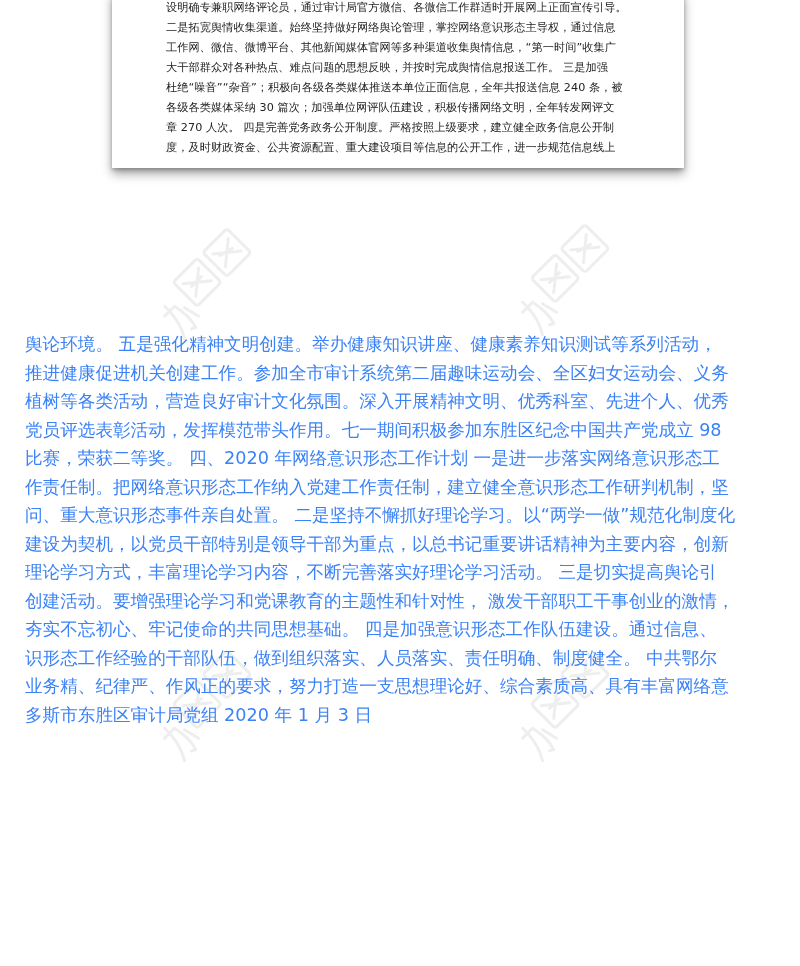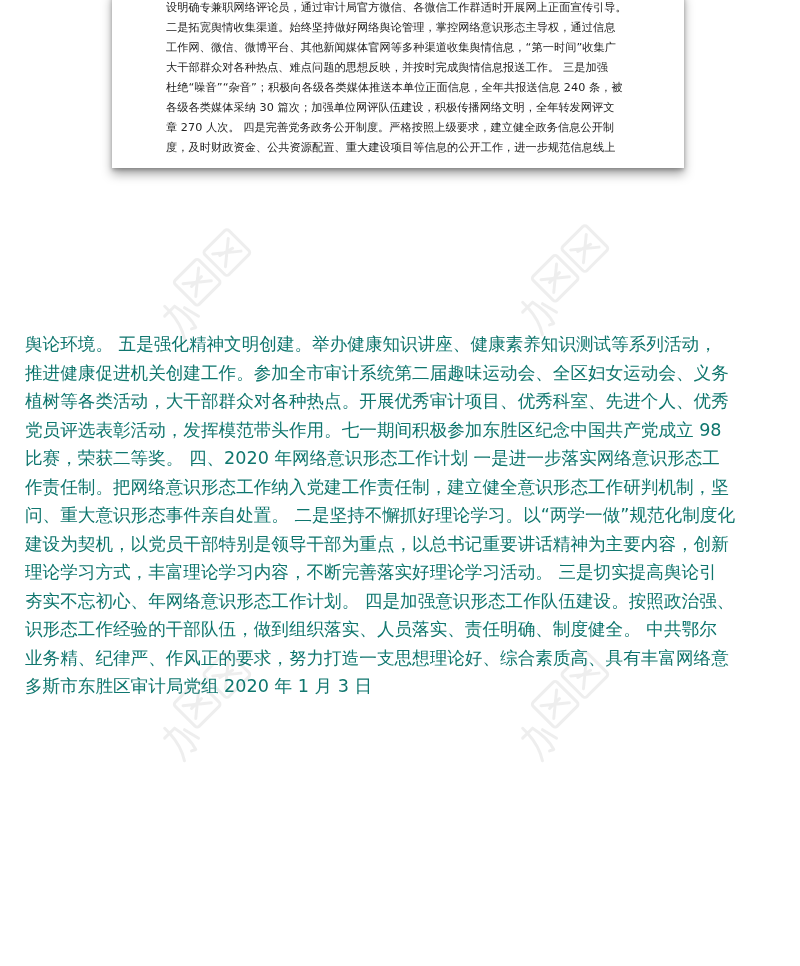--- a/index.html
+++ b/index.html
@@ -51,21 +51,21 @@
   }
   .watermark svg { width: 100%; height: 100%; }
   
   .body-text {
     position: absolute;
     left: 25px;
     top: 330px;
     width: 760px;
     font-size: 17.6px;
     line-height: 28.5px;
-    color: #0f766e;
+    color: #3b82f6;
   }
   .body-text .line {
     display: block;
     white-space: nowrap;
     height: 28.5px;
   }
 </style>
 </head>
 <body>
 
@@ -116,24 +116,25 @@
     <rect x="38" y="44" width="34" height="34" rx="3"></rect>
     <path d="M44 52 L66 70 M66 52 L44 70 M48 60 L62 60"></path>
     <rect x="80" y="44" width="34" height="34" rx="3"></rect>
     <path d="M86 52 L108 70 M108 52 L86 70 M90 58 L104 62"></path>
   </svg>
 </div>
 
 <div class="body-text">
   <span class="line">舆论环境。 五是强化精神文明创建。举办健康知识讲座、健康素养知识测试等系列活动，</span>
   <span class="line">推进健康促进机关创建工作。参加全市审计系统第二届趣味运动会、全区妇女运动会、义务</span>
-  <span class="line">植树等各类活动，大干部群众对各种热点。开展优秀审计项目、优秀科室、先进个人、优秀</span>
+  <span class="line">植树等各类活动，营造良好审计文化氛围。深入开展精神文明、优秀科室、先进个人、优秀</span>
   <span class="line">党员评选表彰活动，发挥模范带头作用。七一期间积极参加东胜区纪念中国共产党成立 98</span>
   <span class="line">比赛，荣获二等奖。 四、2020 年网络意识形态工作计划 一是进一步落实网络意识形态工</span>
   <span class="line">作责任制。把网络意识形态工作纳入党建工作责任制，建立健全意识形态工作研判机制，坚</span>
   <span class="line">问、重大意识形态事件亲自处置。 二是坚持不懈抓好理论学习。以“两学一做”规范化制度化</span>
   <span class="line">建设为契机，以党员干部特别是领导干部为重点，以总书记重要讲话精神为主要内容，创新</span>
   <span class="line">理论学习方式，丰富理论学习内容，不断完善落实好理论学习活动。 三是切实提高舆论引</span>
-  <span class="line">夯实不忘初心、年网络意识形态工作计划。 四是加强意识形态工作队伍建设。按照政治强、</span>
+  <span class="line">创建活动。要增强理论学习和党课教育的主题性和针对性， 激发干部职工干事创业的激情，</span>
+  <span class="line">夯实不忘初心、牢记使命的共同思想基础。 四是加强意识形态工作队伍建设。通过信息、</span>
   <span class="line">识形态工作经验的干部队伍，做到组织落实、人员落实、责任明确、制度健全。 中共鄂尔</span>
   <span class="line">业务精、纪律严、作风正的要求，努力打造一支思想理论好、综合素质高、具有丰富网络意</span>
   <span class="line">多斯市东胜区审计局党组 2020 年 1 月 3 日</span>
 </div>
 
 </body></html>

